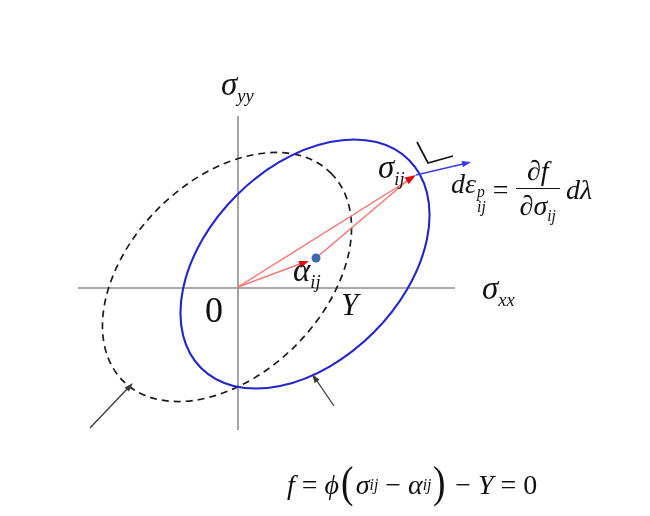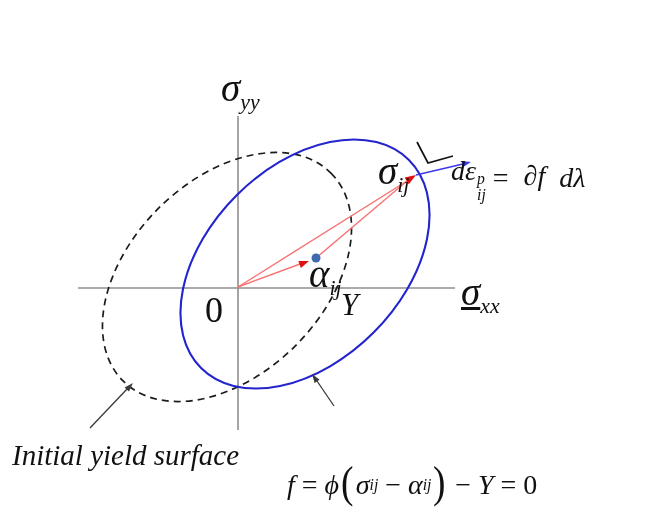--- a/index.html
+++ b/index.html
@@ -5,21 +5,21 @@
   html,body{margin:0;padding:0;background:#ffffff;}
   .stage{
     position:relative;width:650px;height:516px;background:#ffffff;overflow:hidden;
     font-family:"Liberation Serif","DejaVu Serif",serif;color:#111;
   }
   .stage svg{position:absolute;left:0;top:0;}
   .lbl{position:absolute;line-height:1;white-space:nowrap;}
   .it{font-style:italic;}
   .math{font-style:italic;}
   .sub{font-size:0.56em;font-style:italic;vertical-align:-0.38em;letter-spacing:0;}
-  .big{font-size:39px;}
+  .big{font-size:33px;}
   .caption{font-size:29px;font-style:italic;}
   
   .equation{position:absolute;display:inline-flex;align-items:center;font-size:28px;line-height:1;}
   .grp{display:inline-flex;align-items:baseline;}
   .rel{font-style:normal;margin:0 7px;}
   .stack{display:inline-flex;flex-direction:column;align-items:flex-start;line-height:1;font-size:0.56em;margin-left:1px;transform:translateY(0.25em);}
   .stack .sup{font-style:italic;}
   .stack .subrow{font-style:italic;}
   .frac{display:inline-flex;flex-direction:column;align-items:center;}
   .frac .num{padding:0 8px 3px 8px;}
@@ -58,53 +58,53 @@
     <line x1="90" y1="428" x2="128" y2="388" stroke-width="1.3" stroke="#3a3a3a"></line>
     <polygon points="133,383 129,391.6 124.6,387.4" stroke="none" fill="#3a3a3a"></polygon>
 
     <line x1="334" y1="406" x2="317" y2="381" stroke-width="1.3" stroke="#3a3a3a"></line>
     <polygon points="312,374 319.6,379.7 314.6,383.1" stroke="none" fill="#3a3a3a"></polygon>
   </svg>
 
   <div class="lbl big math" style="left:221px;top:68px;">
     <span>σ</span><span class="sub">yy</span>
   </div>
-  <div class="lbl big math" style="left:461px;top:272px;text-decoration:underline;">
+  <div class="lbl big math" style="left:482px;top:272px;">
     <span>σ</span><span class="sub">xx</span>
   </div>
 
   <div class="lbl big math" style="left:378px;top:151px;">
     <span>σ</span><span class="sub">ij</span>
   </div>
-  <div class="lbl big math" style="left:293px;top:254px;margin-left:16px;">
+  <div class="lbl big math" style="left:293px;top:254px;">
     <span>α</span><span class="sub">ij</span>
   </div>
   <div class="lbl it" style="left:341px;top:289px;font-size:31px;">Y</div>
   <div class="lbl" style="left:205px;top:292px;font-size:36px;">0</div>
 
   <div class="equation" style="left:451px;top:157px;">
     <span class="grp">
       <span class="it">d</span>
         <span class="it">ε</span>
         <span class="stack">
           <span class="sup">p</span>
           <span class="subrow">ij</span>
         </span>
     </span>
     <span class="rel">=</span>
     <span class="frac">
       <span class="num"><span class="it">∂</span><span class="it">f</span></span>
+      <span class="den"><span class="it">∂</span><span class="it">σ</span><span class="sub">ij</span></span>
     </span>
     <span class="grp sp-l">
       <span class="it">d</span>
         <span class="it">λ</span>
     </span>
   </div>
 
-  <div class="lbl caption" style="left:12px;top:441px;">Initial yield surface</div>
 
   <div class="equation" style="left:287px;top:463px;">
     <span class="it">f</span>
     <span class="rel">=</span>
     <span class="it">ϕ</span>
     <span class="paren">(</span>
     <span class="it">σ</span>
       <span class="sub">ij</span>
     <span class="rel">−</span>
     <span class="it">α</span>

